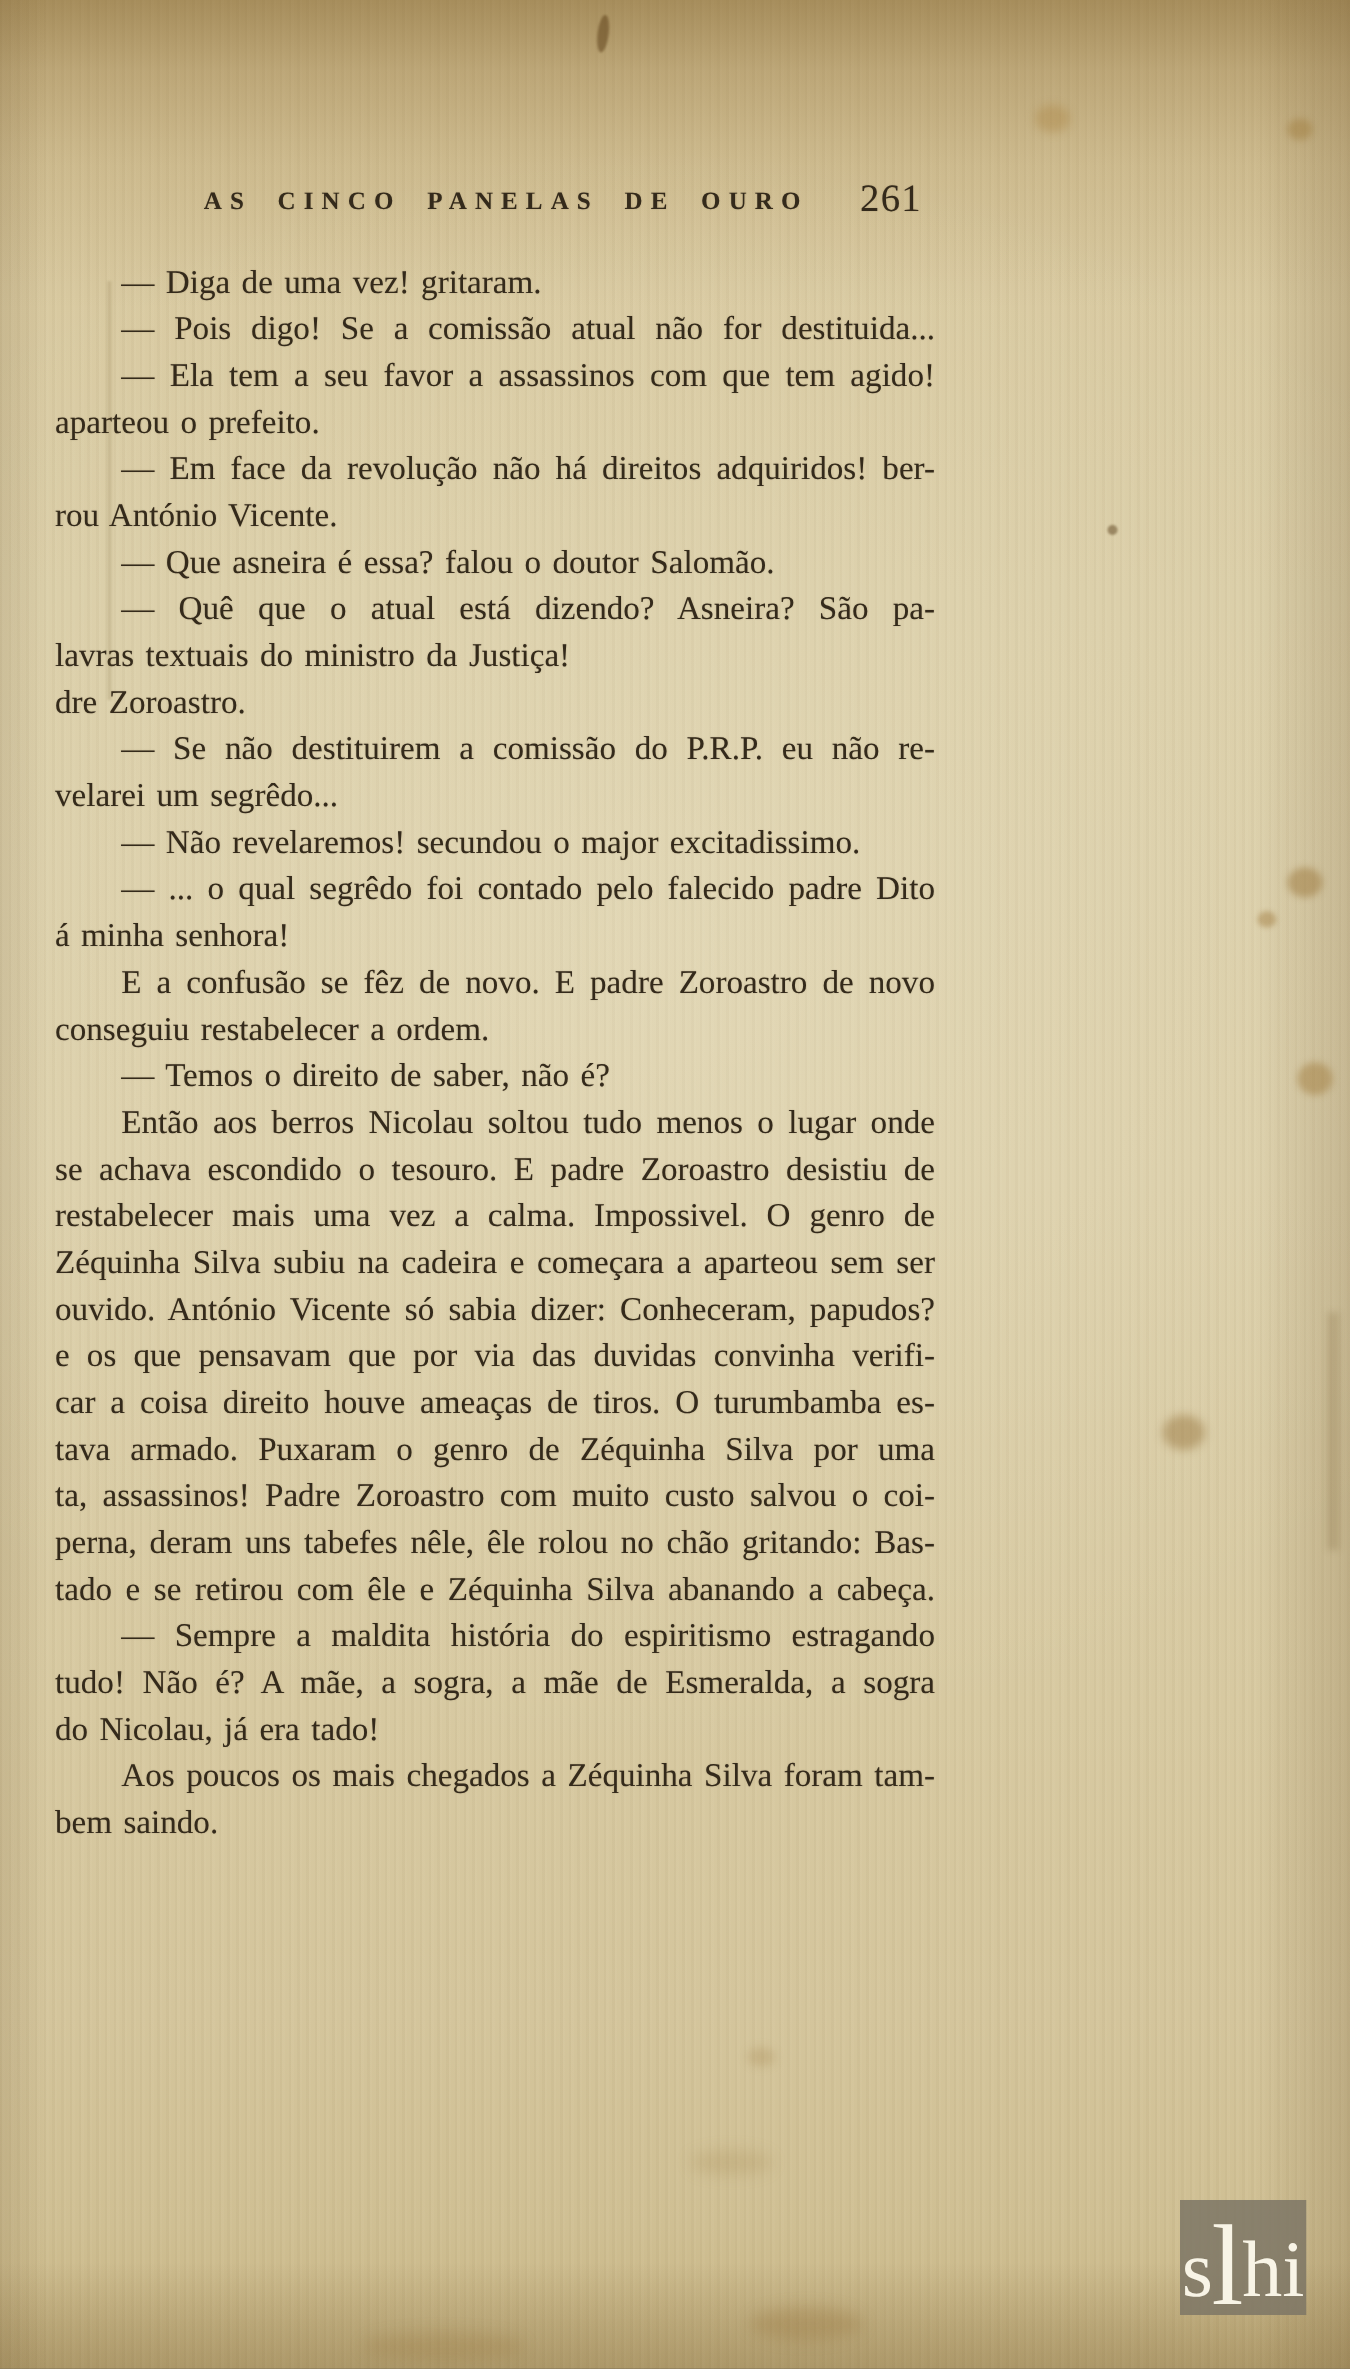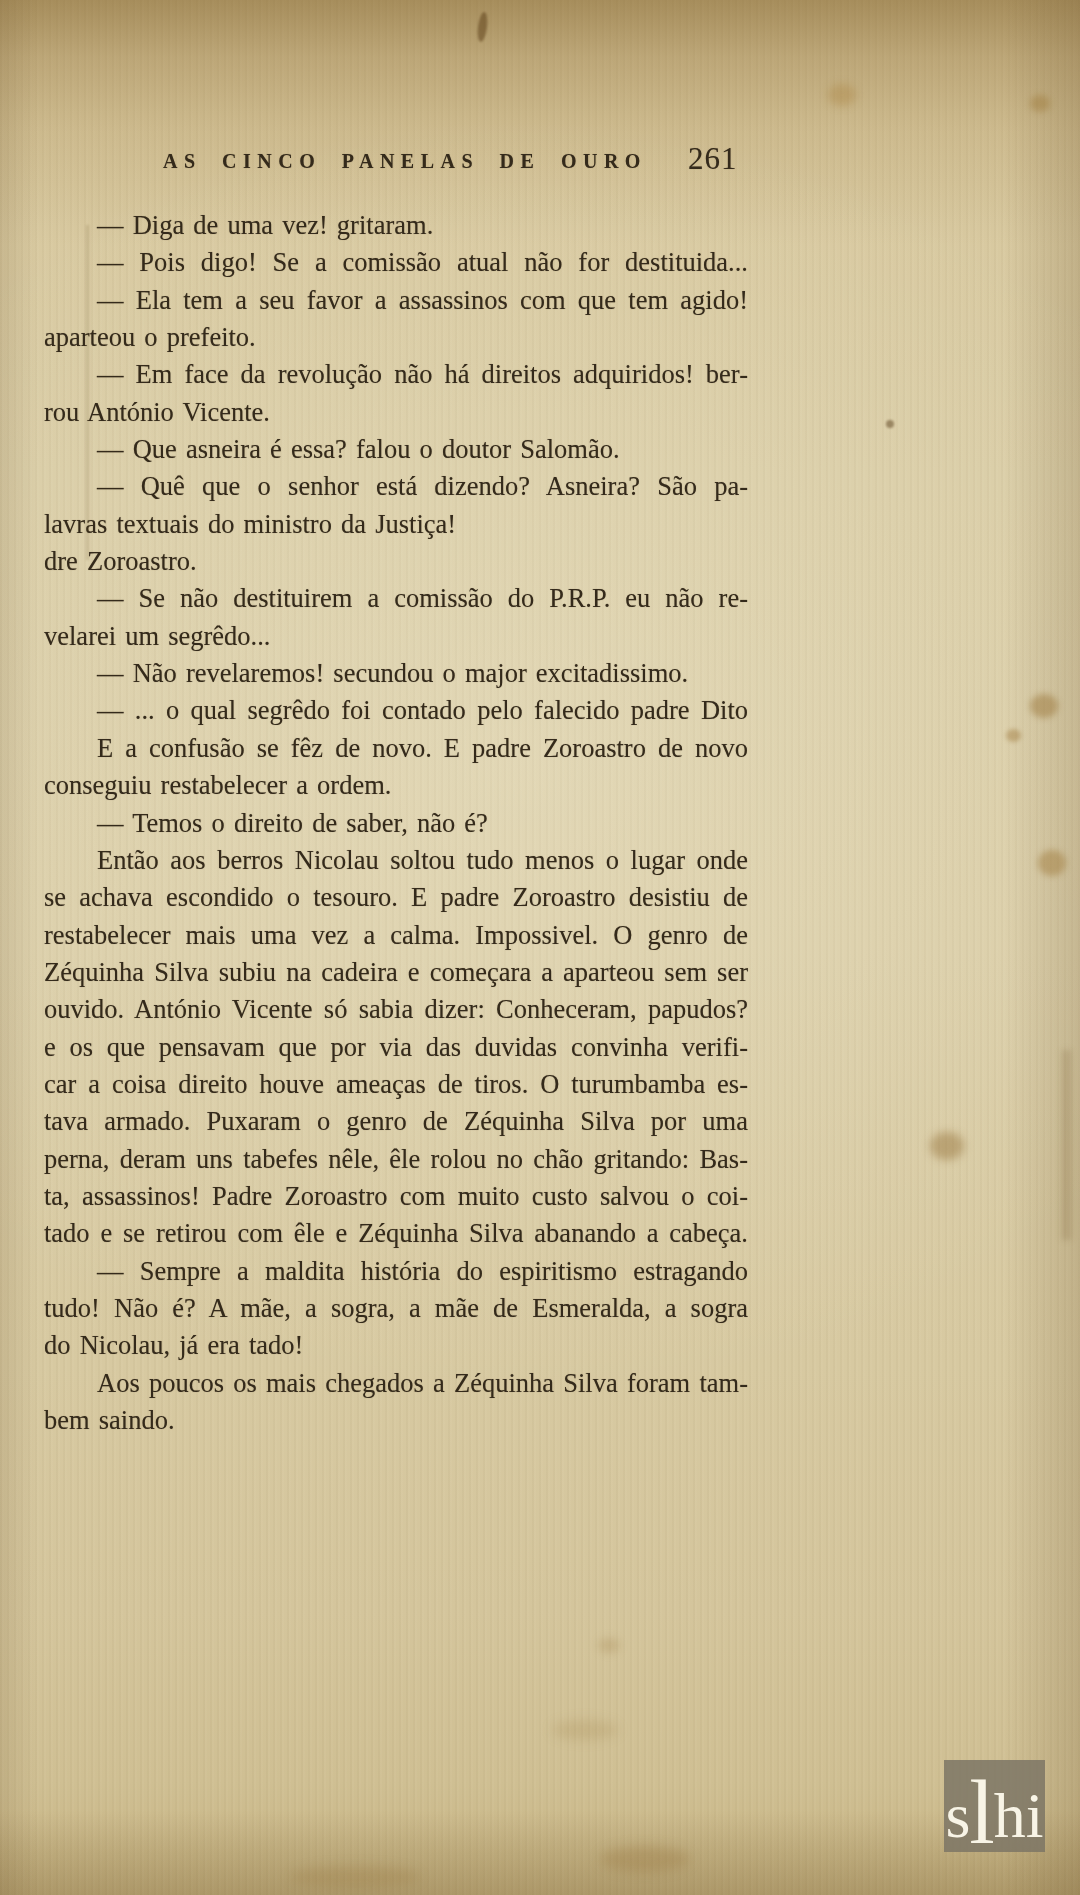--- a/index.html
+++ b/index.html
@@ -70,40 +70,41 @@
   <div class="page-number ink">261</div>
 
   <div class="text-block">
       <div class="line indent">— Diga de uma vez! gritaram.</div>
       <div class="line indent fill">— Pois digo! Se a comissão atual não for destituida...</div>
       <div class="line indent fill">— Ela tem a seu favor a assassinos com que tem agido!</div>
       <div class="line">aparteou o prefeito.</div>
       <div class="line indent fill">— Em face da revolução não há direitos adquiridos! ber-</div>
       <div class="line">rou António Vicente.</div>
       <div class="line indent">— Que asneira é essa? falou o doutor Salomão.</div>
-      <div class="line indent fill">— Quê que o senhor está dizendo? Asneira? São pa-</div>
+      <div class="line indent fill">— Quê que o atual está dizendo? Asneira? São pa-</div>
       <div class="line">lavras textuais do ministro da Justiça!</div>
       <div class="line">dre Zoroastro.</div>
       <div class="line indent fill">— Se não destituirem a comissão do P.R.P. eu não re-</div>
       <div class="line">velarei um segrêdo...</div>
       <div class="line indent">— Não revelaremos! secundou o major excitadissimo.</div>
       <div class="line indent fill">— ... o qual segrêdo foi contado pelo falecido padre Dito</div>
+      <div class="line">á minha senhora!</div>
       <div class="line indent fill">E a confusão se fêz de novo. E padre Zoroastro de novo</div>
       <div class="line">conseguiu restabelecer a ordem.</div>
       <div class="line indent">— Temos o direito de saber, não é?</div>
       <div class="line indent fill">Então aos berros Nicolau soltou tudo menos o lugar onde</div>
       <div class="line fill">se achava escondido o tesouro. E padre Zoroastro desistiu de</div>
       <div class="line fill">restabelecer mais uma vez a calma. Impossivel. O genro de</div>
       <div class="line fill">Zéquinha Silva subiu na cadeira e começara a aparteou sem ser</div>
       <div class="line fill">ouvido. António Vicente só sabia dizer: Conheceram, papudos?</div>
       <div class="line fill">e os que pensavam que por via das duvidas convinha verifi-</div>
       <div class="line fill">car a coisa direito houve ameaças de tiros. O turumbamba es-</div>
       <div class="line fill">tava armado. Puxaram o genro de Zéquinha Silva por uma</div>
+      <div class="line fill">ta, assassinos! Padre Zoroastro com muito custo salvou o coi-</div>
       <div class="line fill">perna, deram uns tabefes nêle, êle rolou no chão gritando: Bas-</div>
-      <div class="line fill">ta, assassinos! Padre Zoroastro com muito custo salvou o coi-</div>
       <div class="line fill">tado e se retirou com êle e Zéquinha Silva abanando a cabeça.</div>
       <div class="line indent fill">— Sempre a maldita história do espiritismo estragando</div>
       <div class="line fill">tudo! Não é? A mãe, a sogra, a mãe de Esmeralda, a sogra</div>
       <div class="line">do Nicolau, já era tado!</div>
       <div class="line indent fill">Aos poucos os mais chegados a Zéquinha Silva foram tam-</div>
       <div class="line">bem saindo.</div>
     </div>
 
   <div class="watermark">
     <span class="wm-s">s</span>

